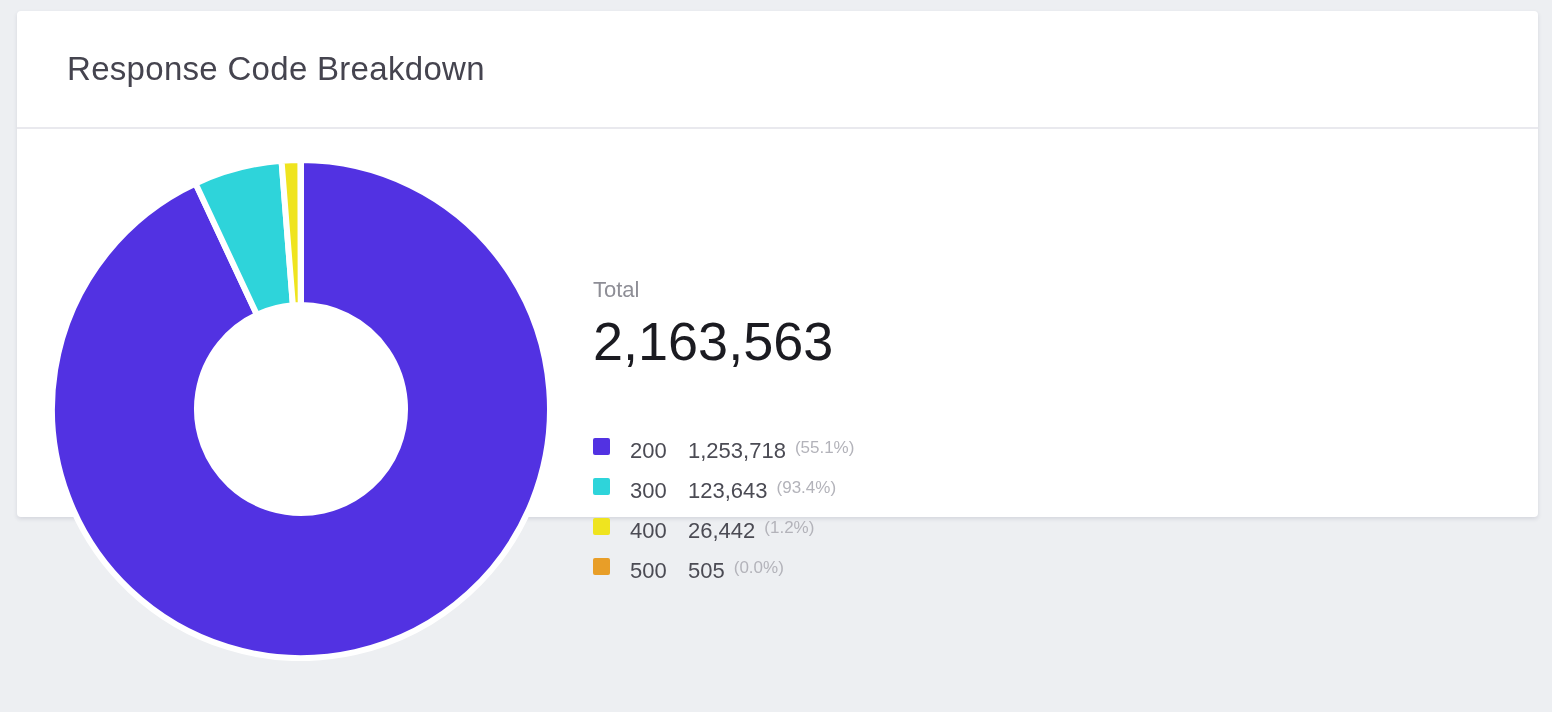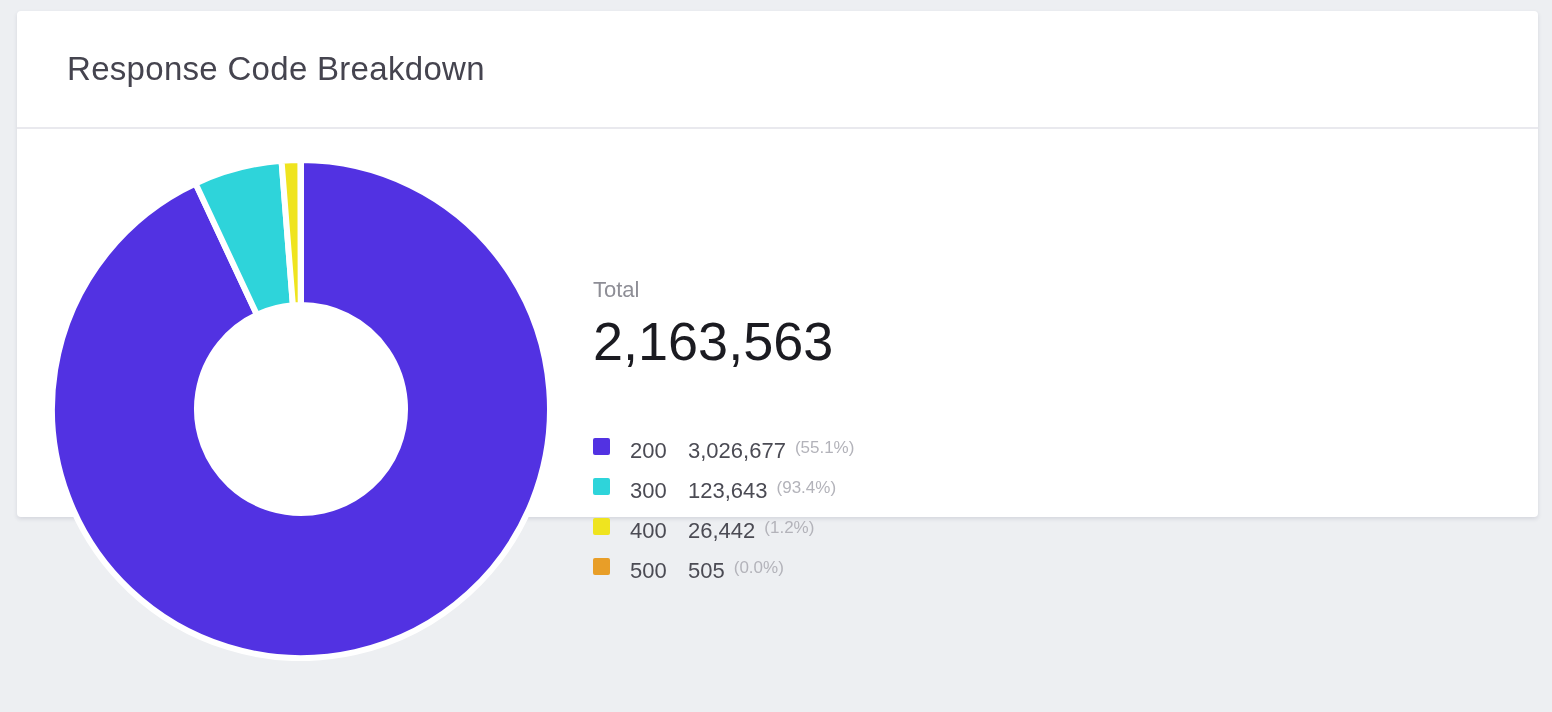--- a/index.html
+++ b/index.html
@@ -114,21 +114,21 @@
       </svg>
 
     <div class="summary">
       <div class="total-label">Total</div>
       <div class="total-value">2,163,563</div>
 
       <div class="legend">
         <div class="legend-row">
           <span class="swatch" style="background: rgb(82, 50, 226);"></span>
           <span class="legend-label">200</span>
-          <span class="legend-value">3,026,677</span>
+          <span class="legend-value">1,253,718</span>
           <span class="legend-pct">(55.1%)</span>
         </div>
         <div class="legend-row">
           <span class="swatch" style="background: rgb(46, 212, 218);"></span>
           <span class="legend-label">300</span>
           <span class="legend-value">123,643</span>
           <span class="legend-pct">(93.4%)</span>
         </div>
         <div class="legend-row">
           <span class="swatch" style="background: rgb(239, 228, 31);"></span>

